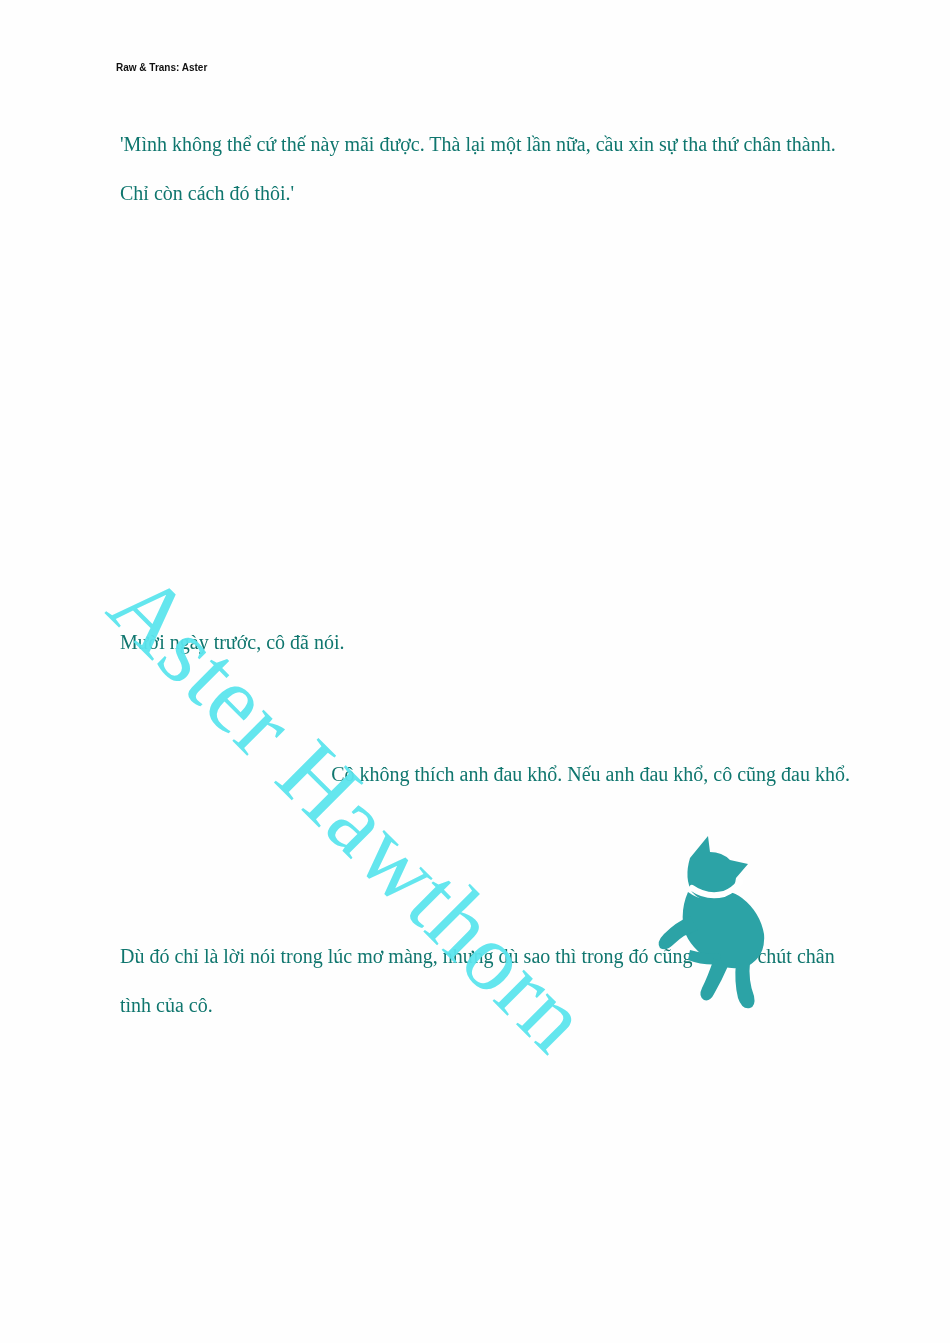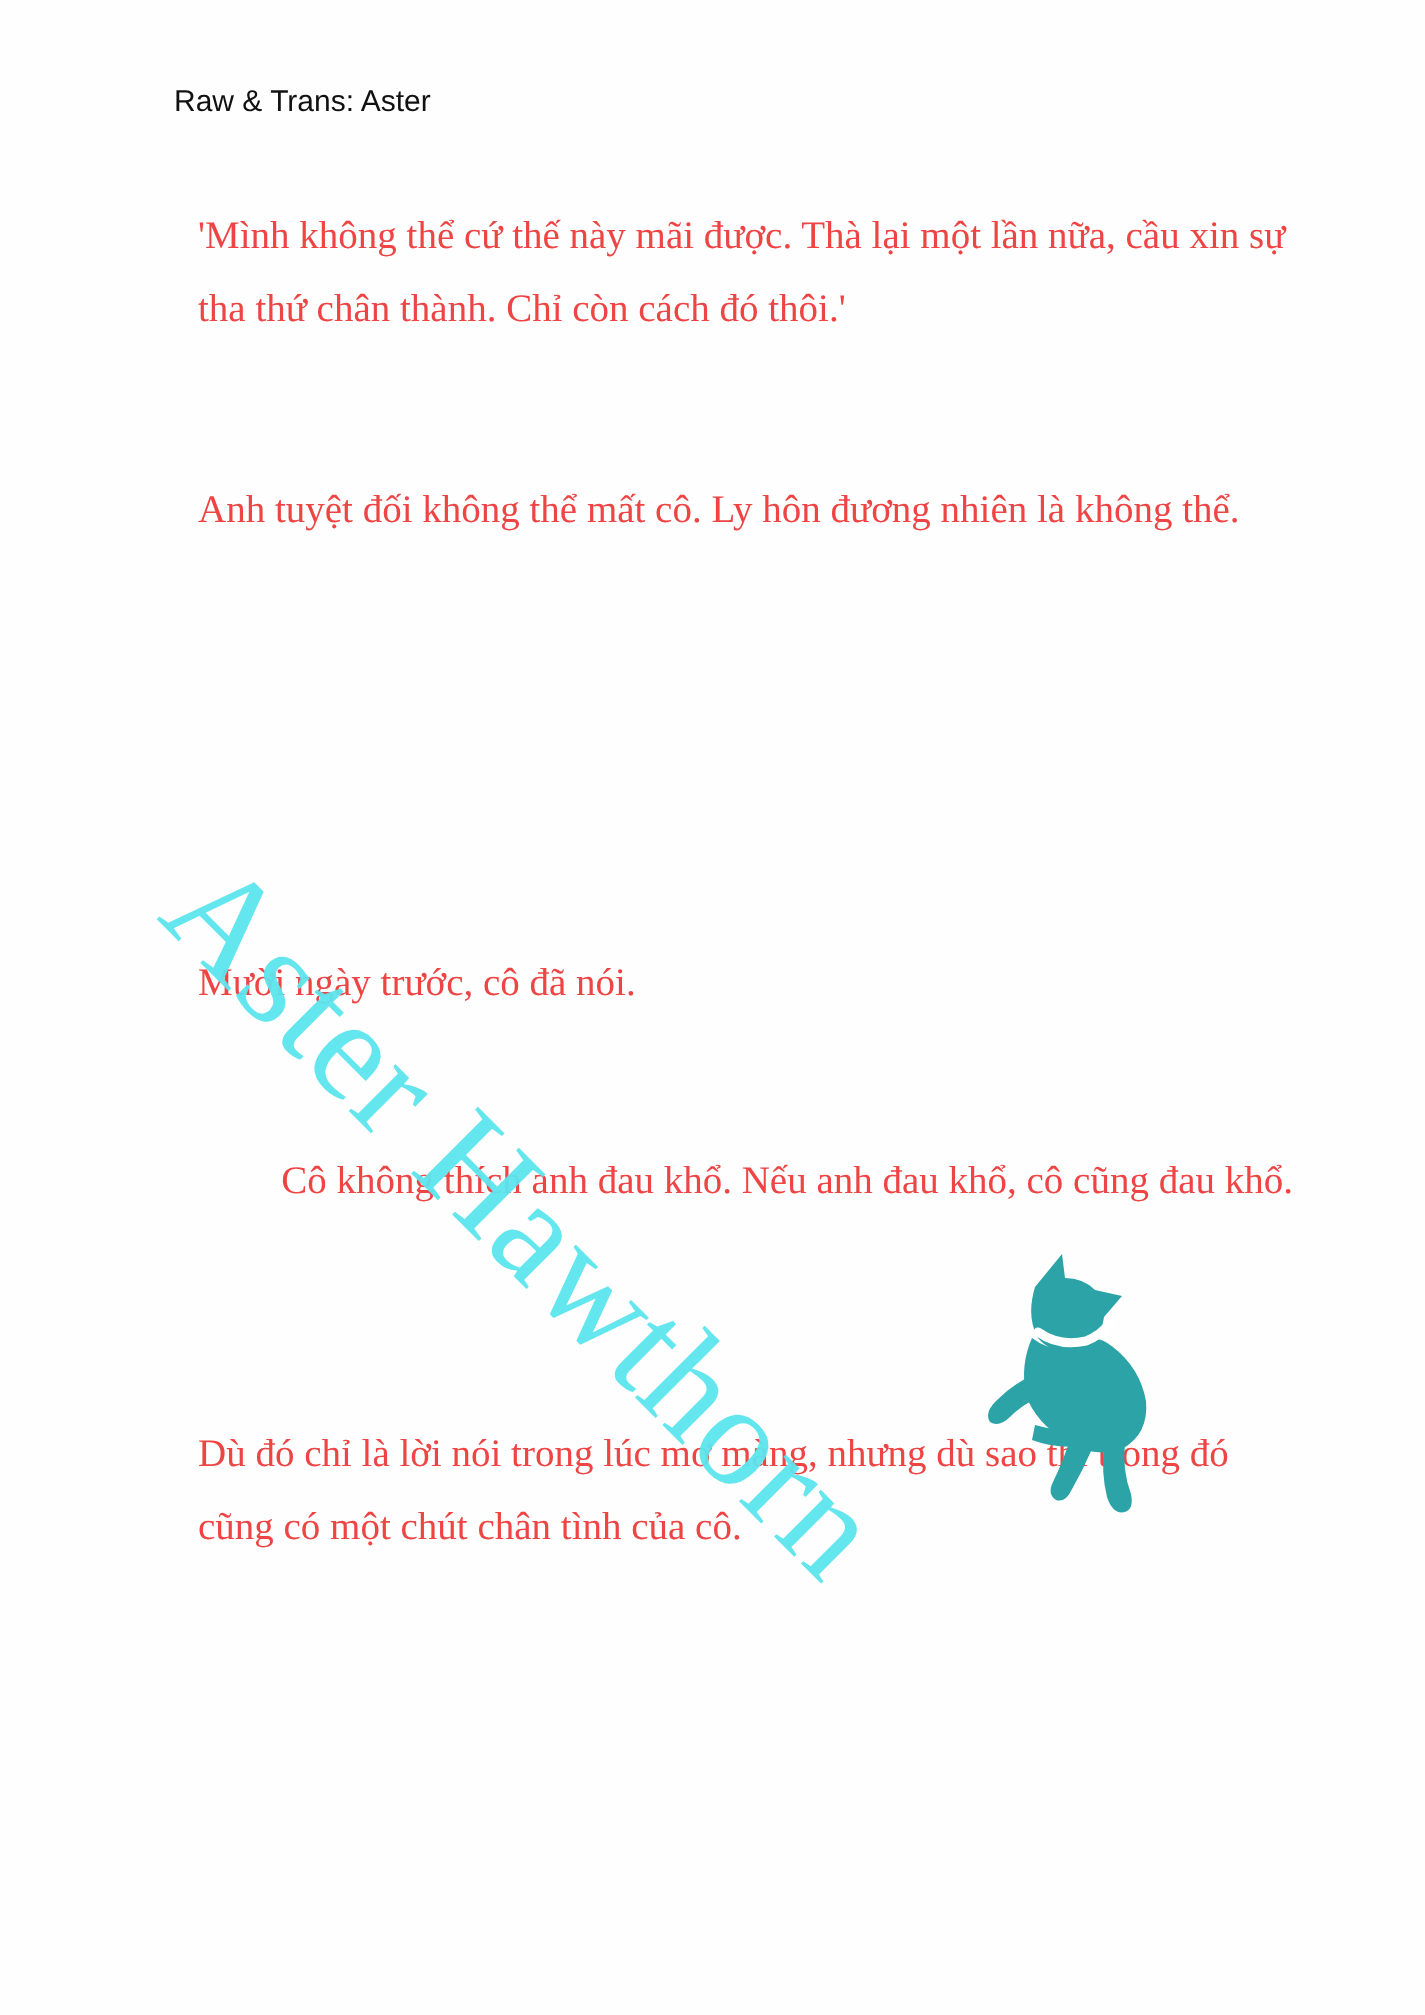--- a/index.html
+++ b/index.html
@@ -18,34 +18,35 @@
       position: absolute;
       left: 0; top: 0;
       width: 950px;
       height: 1343px;
     }
     .header {
       position: absolute;
       left: 116px;
       top: 58px;
       font-family: "Liberation Sans", sans-serif;
-      font-size: 20px;
+      font-size: 10px;
       color: #111111;
       line-height: 20px;
       white-space: nowrap;
+      font-weight: bold;
     }
     .para {
       position: absolute;
       left: 116px;
       width: 730px;
-      margin: 16px;
+      margin: 4px;
       font-family: "Liberation Serif", serif;
-      font-size: 26px;
+      font-size: 20px;
       line-height: 49px;
-      color: #ef4444;
+      color: #0f766e;
       z-index: 1;
     }
     .watermark {
       position: absolute;
       left: 118px;
       top: 598px;
       transform-origin: 0 0;
       transform: rotate(45deg) translate(0, -60px);
       font-family: "Liberation Serif", serif;
       font-size: 96px;
@@ -67,21 +68,20 @@
     }
   </style>
 </head>
 <body>
 
 <div class="page">
 
   <div class="header">Raw &amp; Trans: Aster</div>
 
   <p class="para" style="top:116px;">'Mình không thể cứ thế này mãi được. Thà lại một lần nữa, cầu xin sự tha thứ chân thành. Chỉ còn cách đó thôi.'</p>
-  <p class="para" style="top:299px;">Anh tuyệt đối không thể mất cô. Ly hôn đương nhiên là không thể.</p>
   <p class="para" style="top:614px;">Mười ngày trước, cô đã nói.</p>
   <p class="para" style="top:746px;text-align:right;">Cô không thích anh đau khổ. Nếu anh đau khổ, cô cũng đau khổ.</p>
   <p class="para" style="top:928px;">Dù đó chỉ là lời nói trong lúc mơ màng, nhưng dù sao thì trong đó cũng có một chút chân tình của cô.</p>
 
   <div class="watermark">Aster Hawthorn</div>
 
   <svg class="cat" viewBox="0 0 130 185" xmlns="http://www.w3.org/2000/svg">
     <g fill="#2ca3a6">
 
       <path d="M40 28 L58 6 L60 22 Q72 22 80 30 L98 34 L86 48 Q84 64 70 70 Q52 74 42 62 Q34 48 40 28 Z"></path>

